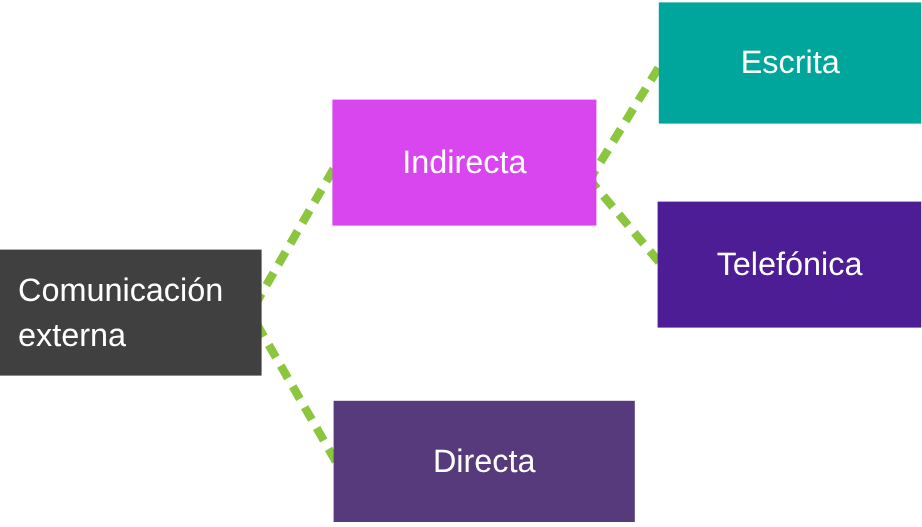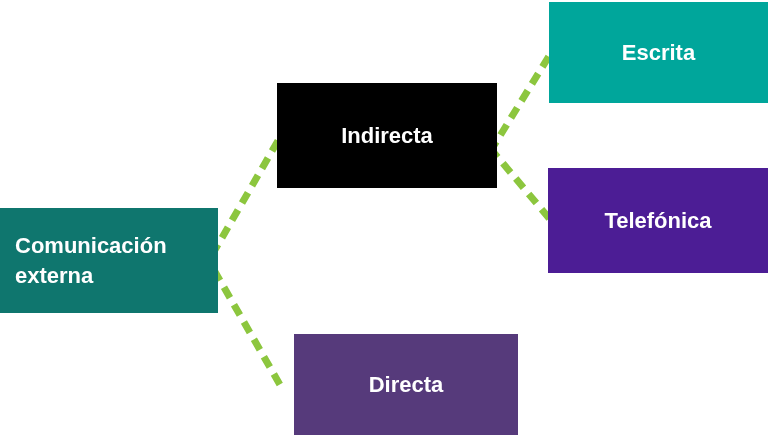--- a/index.html
+++ b/index.html
@@ -28,22 +28,22 @@
     stroke-dasharray: 12 8;
     fill: none;
   }
   .node {
     position: absolute;
     z-index: 1;
     display: flex;
     align-items: center;
     justify-content: center;
     color: #ffffff;
-    font-weight: bold;
-    font-size: 22px;
+    font-weight: normal;
+    font-size: 27px;
     box-sizing: border-box;
   }
   .node .node-label {
     display: block;
   }
   .node-root {
     left: 0;
     top: 208px;
     width: 218px;
     height: 105px;
@@ -55,23 +55,22 @@
   }
   .node-indirecta {
     left: 277px;
     top: 83px;
     width: 220px;
     height: 105px;
   }
   .node-directa {
     left: 278px;
     top: 334px;
-    width: 224px;
+    width: 251px;
     height: 101px;
-    margin-left: 16px;
   }
   .node-escrita {
     left: 549px;
     top: 2px;
     width: 219px;
     height: 101px;
   }
   .node-telefonica {
     left: 548px;
     top: 168px;
@@ -84,25 +83,25 @@
 
 <div class="canvas">
 
   <svg class="connectors" viewBox="0 0 768 439" xmlns="http://www.w3.org/2000/svg">
     <line x1="212" y1="255" x2="283" y2="132" stroke="#8cc63e"></line>
     <line x1="214" y1="270" x2="283" y2="390" stroke="#8cc63e"></line>
     <line x1="490" y1="152" x2="554" y2="48" stroke="#8cc63e"></line>
     <line x1="490" y1="148" x2="554" y2="224" stroke="#8cc63e"></line>
   </svg>
 
-  <div class="node node-root" style="background-color: #0f766e;">
+  <div class="node node-root" style="background-color: #404040;">
     <span class="node-label">Comunicación externa</span>
   </div>
 
-  <div class="node node-indirecta" style="background-color: #000000;">
+  <div class="node node-indirecta" style="background-color: #d946ef;">
     <span class="node-label">Indirecta</span>
   </div>
 
   <div class="node node-directa" style="background-color: rgb(86, 58, 123);">
     <span class="node-label">Directa</span>
   </div>
 
   <div class="node node-escrita" style="background-color: rgb(0, 166, 155);">
     <span class="node-label">Escrita</span>
   </div>

